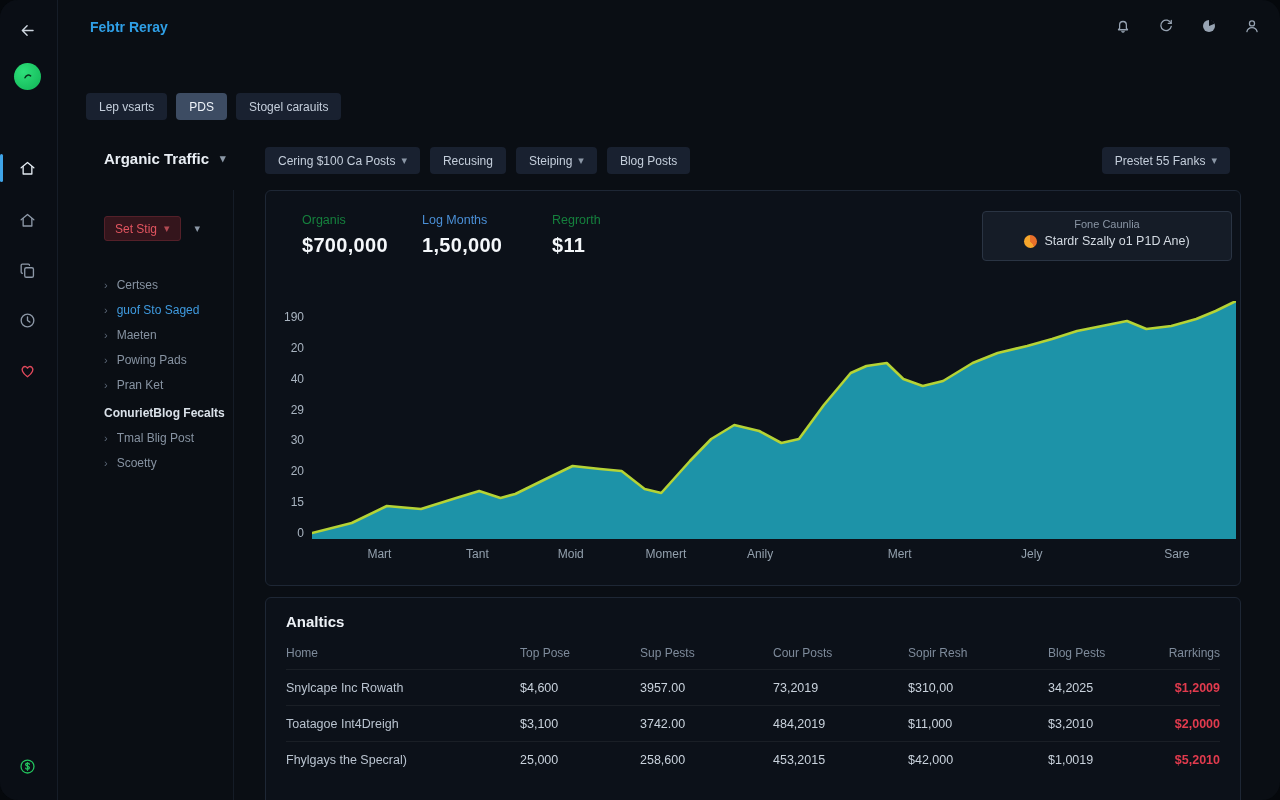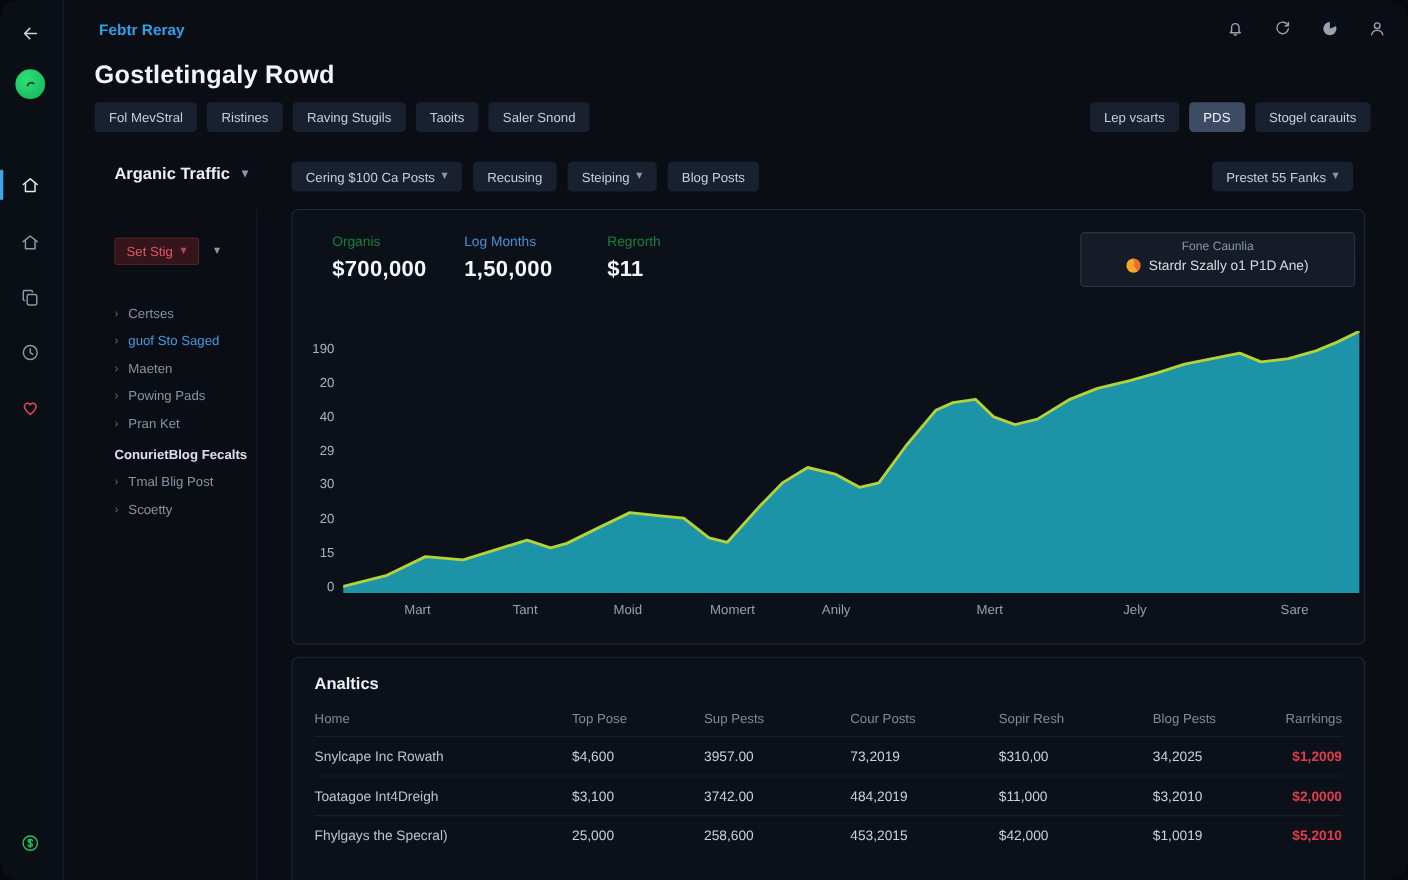--- a/index.html
+++ b/index.html
@@ -167,40 +167,22 @@
           </svg>
       </span>
       <span class="tic">
         <svg viewBox="0 0 24 24" fill="none" stroke="currentColor" stroke-width="1.7" stroke-linecap="round" stroke-linejoin="round">
             <circle cx="12" cy="8.5" r="3.4"></circle>
             <path d="M5.2 19.5c.8-3.6 3.5-5.4 6.8-5.4s6 1.8 6.8 5.4"></path>
           </svg>
       </span>
     </div>
 
-    <div class="page-title">Gostletingaly Rowd</div>
 
     <div class="tabs-row">
-      <div class="tab-group" id="tabs-left">
-          <button class="btn">
-            <span>Fol MevStral</span>
-          </button>
-          <button class="btn">
-            <span>Ristines</span>
-          </button>
-          <button class="btn">
-            <span>Raving Stugils</span>
-          </button>
-          <button class="btn">
-            <span>Taoits</span>
-          </button>
-          <button class="btn">
-            <span>Saler Snond</span>
-          </button>
-        </div>
       <div class="tab-group" id="tabs-right">
           <button class="btn">
             <span>Lep vsarts</span>
           </button>
           <button class="btn active">
             <span>PDS</span>
           </button>
           <button class="btn">
             <span>Stogel carauits</span>
           </button>

